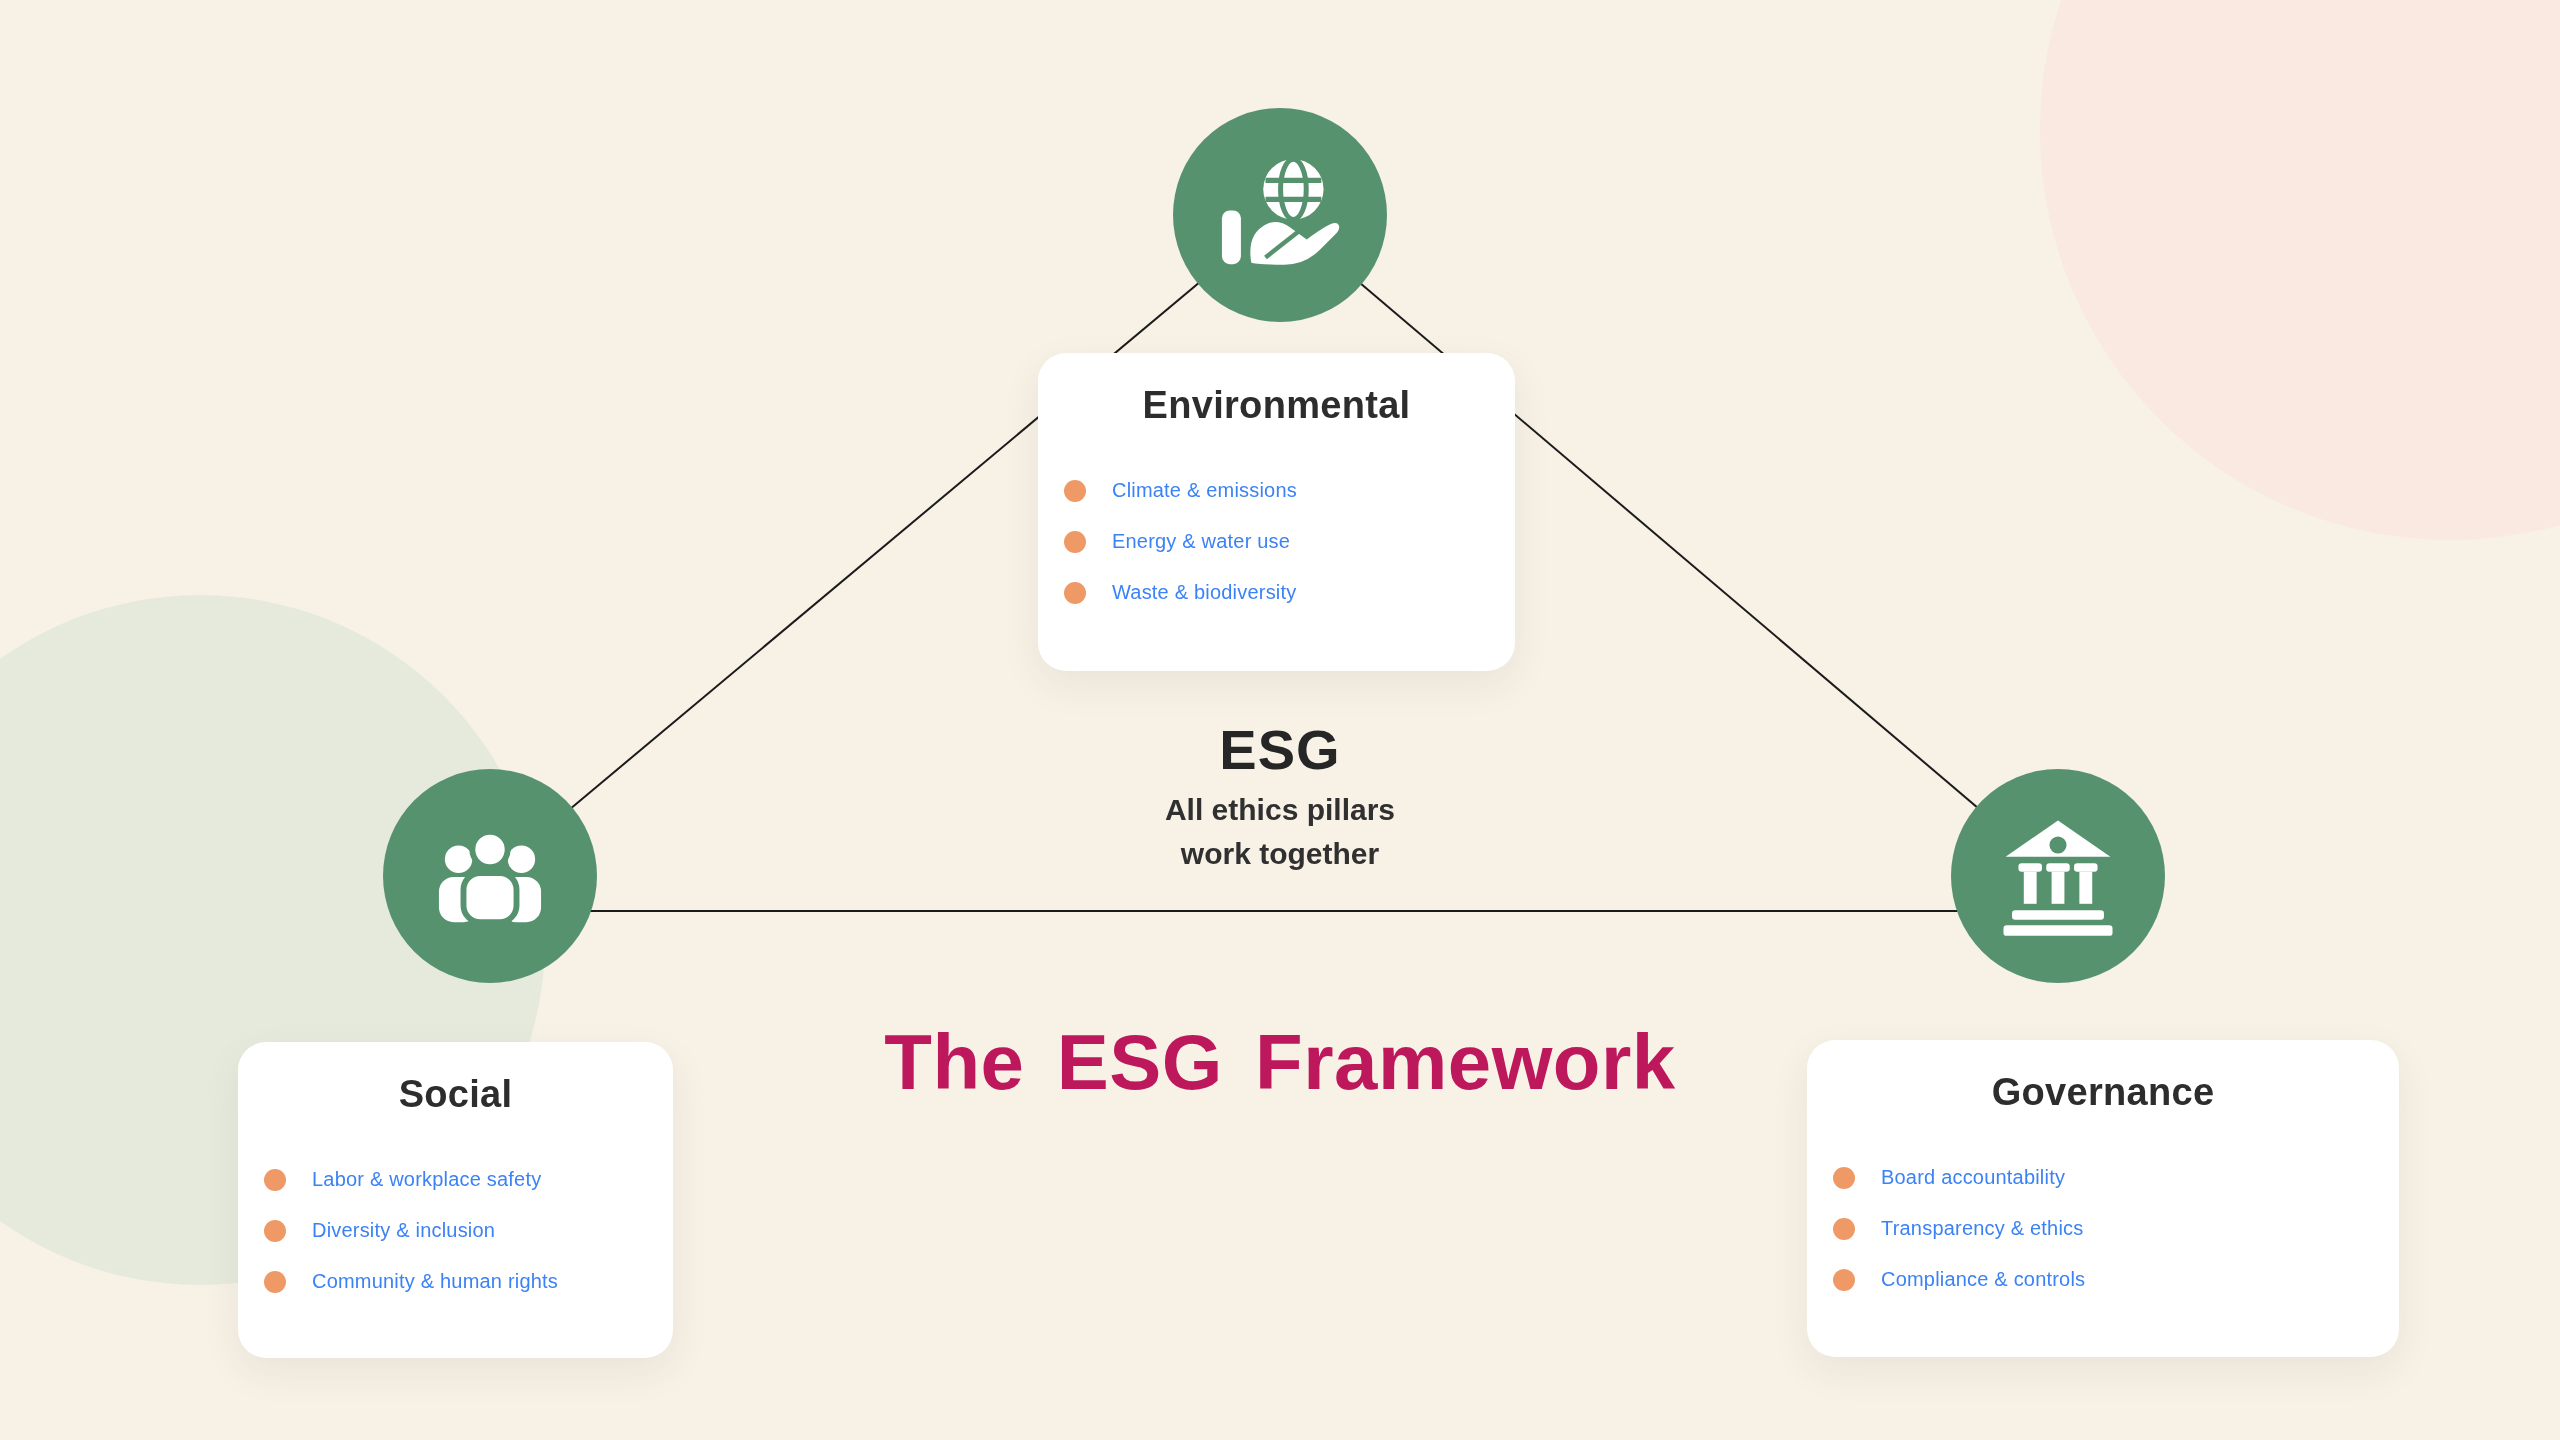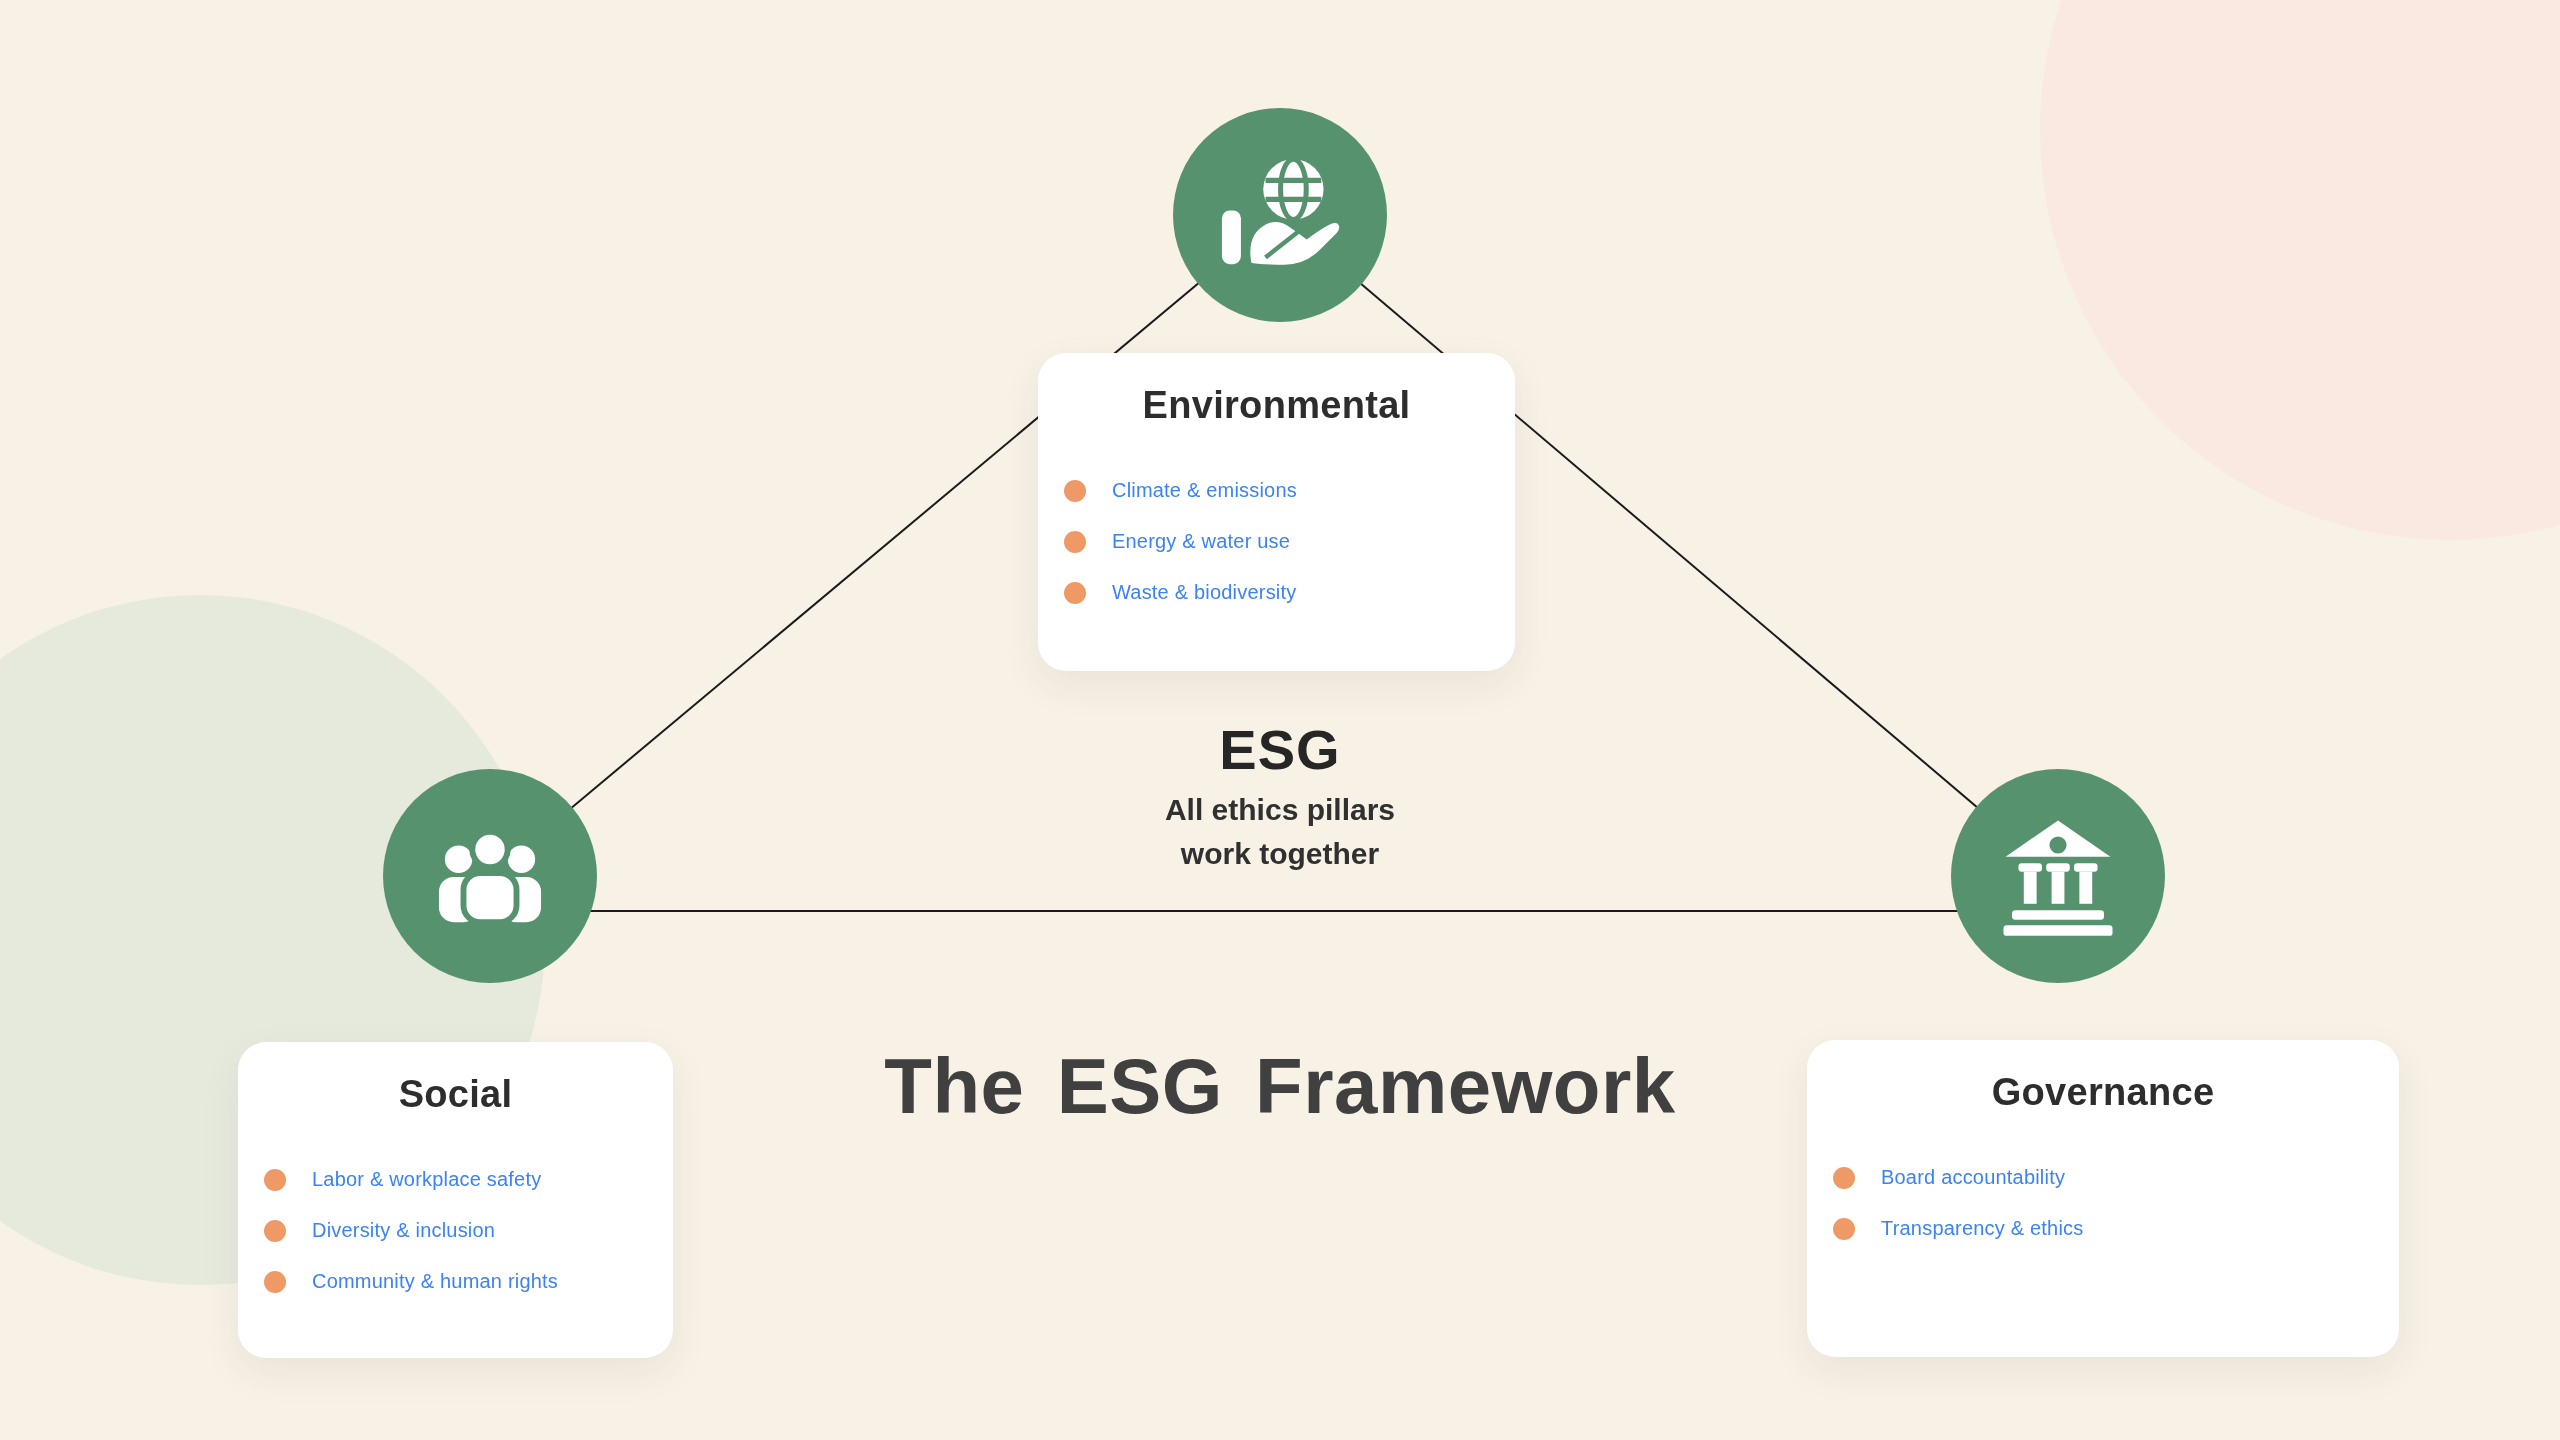--- a/index.html
+++ b/index.html
@@ -76,26 +76,26 @@
   }
   .center-sub {
     margin-top: 8px;
     font-size: 30px; line-height: 44px;
     font-weight: bold; color: #303030;
   }
 
   
   .main-title {
     position: absolute;
-    left: 0; right: 0; top: 1046px;
+    left: 0; right: 0; top: 1022px;
     margin: 0;
     text-align: center;
     font-size: 78px; line-height: 80px;
     font-weight: bold;
-    color: #404040;
+    color: #be185d;
     word-spacing: 10px;
     letter-spacing: 0.5px;
     z-index: 2;
   }
 </style>
 </head>
 <body>
 
 <div class="stage">
 
@@ -192,20 +192,24 @@
     <h2>Governance</h2>
     <ul>
       <li>
         <span class="dot"></span>
         <span class="item-text">Board accountability</span>
       </li>
       <li>
         <span class="dot"></span>
         <span class="item-text">Transparency &amp; ethics</span>
       </li>
+      <li>
+        <span class="dot"></span>
+        <span class="item-text">Compliance &amp; controls</span>
+      </li>
     </ul>
   </section>
 
   <div class="center-label">
     <div class="center-acronym">ESG</div>
     <div class="center-sub">
       <div>All ethics pillars</div>
       <div>work together</div>
     </div>
   </div>

